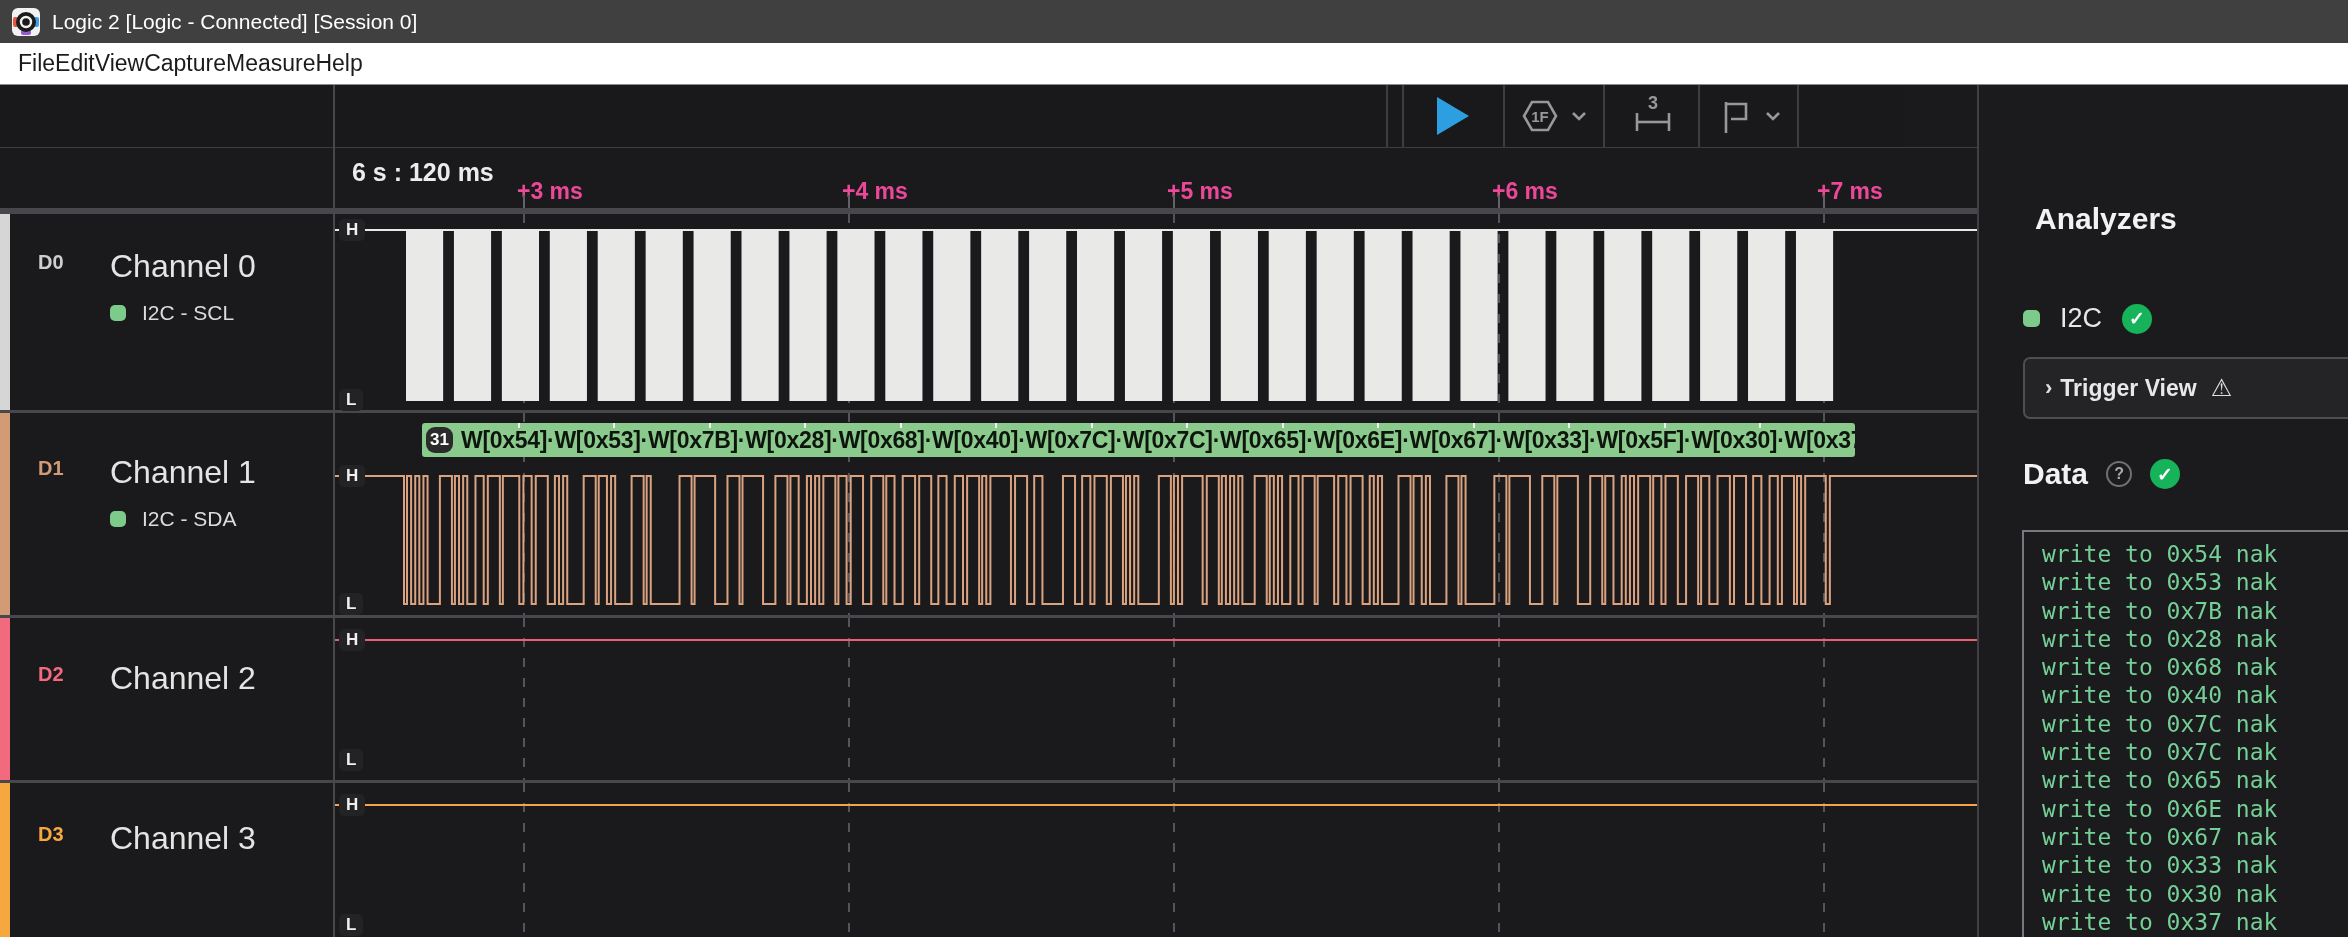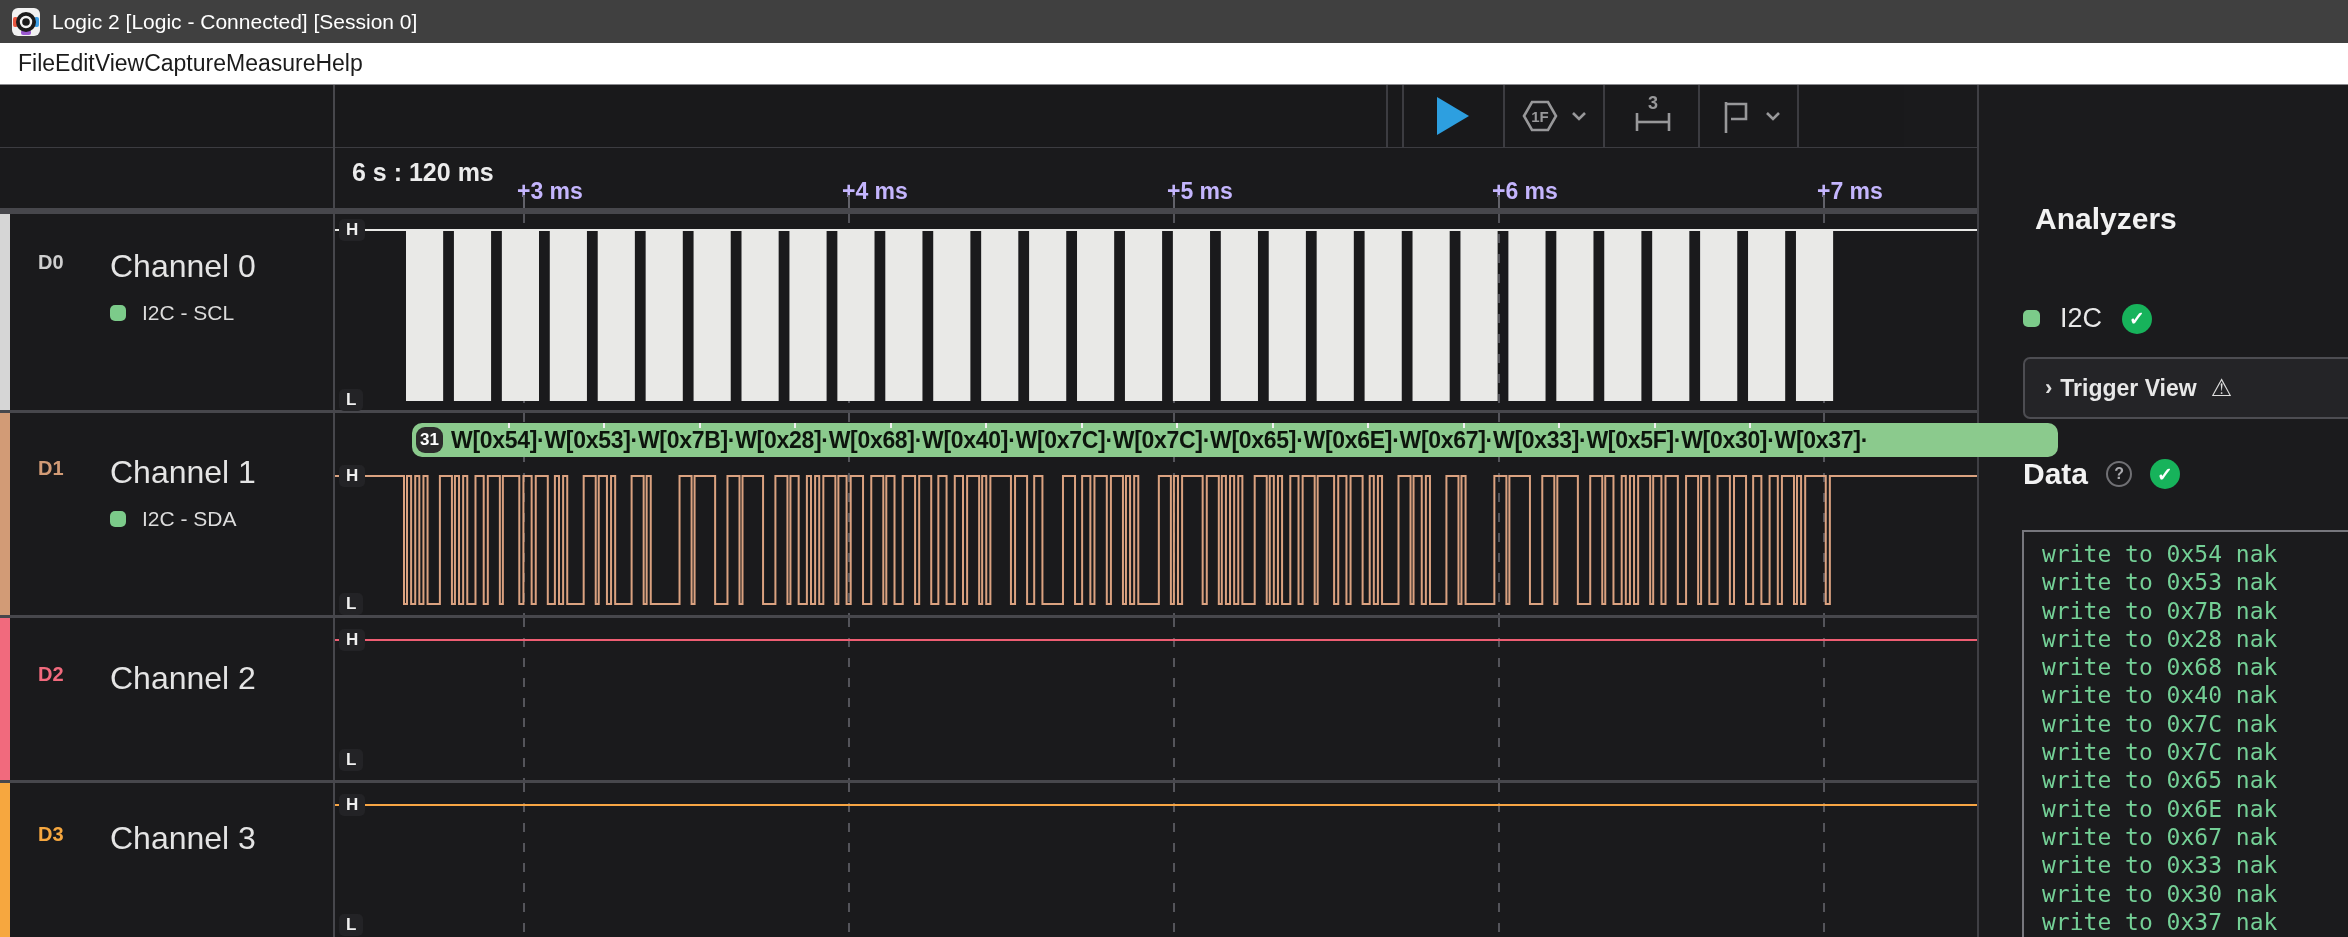--- a/index.html
+++ b/index.html
@@ -24,21 +24,21 @@
   .tool-cell{position:absolute;top:0;height:62px;display:flex;align-items:center;justify-content:center;gap:10px;}
   .play-tri{width:0;height:0;border-left:32px solid #2d9fe0;border-top:19px solid transparent;border-bottom:19px solid transparent;}
   .chev{width:16px;height:10px;}
   .icon-gray{stroke:#98989a;fill:none;stroke-width:2.6;}
   .icon-txt{fill:#98989a;font-family:"Liberation Sans",sans-serif;font-weight:bold;}
 
   
   #timeline{left:0;top:147px;width:1977px;height:64px;border-top:1px solid #3c3c41;
             border-bottom:3px solid #47474c;box-sizing:border-box;background:#1a1a1c;}
   #timeline .pos{position:absolute;left:352px;top:10px;color:#ececec;font-size:25px;font-weight:bold;}
-  .tick-label{position:absolute;top:30px;color:#c4b5fd;font-size:23px;font-weight:bold;white-space:nowrap;}
+  .tick-label{position:absolute;top:30px;color:#ec4899;font-size:23px;font-weight:bold;white-space:nowrap;}
   .tick-mark{position:absolute;bottom:0;width:2px;height:13px;background:#62626a;}
 
   
   #label-wave-sep{left:333px;top:85px;width:2px;height:852px;background:#47474c;}
   #panel-sep{left:1977px;top:85px;width:2px;height:852px;background:#3f3f44;}
 
   
   .chrow{position:absolute;left:0;width:1977px;border-top:3px solid #47474c;box-sizing:border-box;}
   .strip{position:absolute;left:0;top:0;width:10px;height:100%;}
   .ch-id{position:absolute;left:38px;font-size:20px;font-weight:bold;}
@@ -48,21 +48,21 @@
   .an-label{color:#dcdcdc;font-size:21px;}
   .wavebox{position:absolute;left:335px;top:0;width:1642px;height:100%;}
   .hl{position:absolute;left:4px;transform:translateY(-50%);background:#232326;color:#f0f0f0;
       font-size:17px;font-weight:bold;padding:1px 7px;border-radius:5px;z-index:3;}
 
   
   .gridv{position:absolute;top:0;width:2px;height:100%;z-index:0;
          background:repeating-linear-gradient(to bottom,#54545a 0 9px,transparent 9px 20px);}
 
   
-  #decode-bar{position:absolute;left:77px;top:10px;height:34px;width:1646px;border-radius:10px;
+  #decode-bar{position:absolute;left:87px;top:10px;height:34px;width:1433px;border-radius:3px;
               display:flex;align-items:center;z-index:2;overflow:hidden;white-space:nowrap;}
   #decode-badge{flex:0 0 auto;margin-left:4px;background:#2b2b2b;color:#fff;font-size:17px;font-weight:bold;
                 border-radius:9px;width:27px;height:26px;display:flex;align-items:center;justify-content:center;}
   #decode-text{color:#0d150d;font-size:23px;font-weight:600;margin-left:8px;letter-spacing:-0.3px;}
   .frame-tick{position:absolute;top:0;width:2px;height:5px;background:#f2f2f2;}
 
   
   #side-panel{left:1979px;top:85px;width:369px;height:852px;background:#1b1b1d;}
   .sp-title{position:absolute;left:56px;color:#f2f2f2;font-size:30px;font-weight:bold;}
   #i2c-row{position:absolute;left:44px;top:218px;display:flex;align-items:center;gap:20px;}

